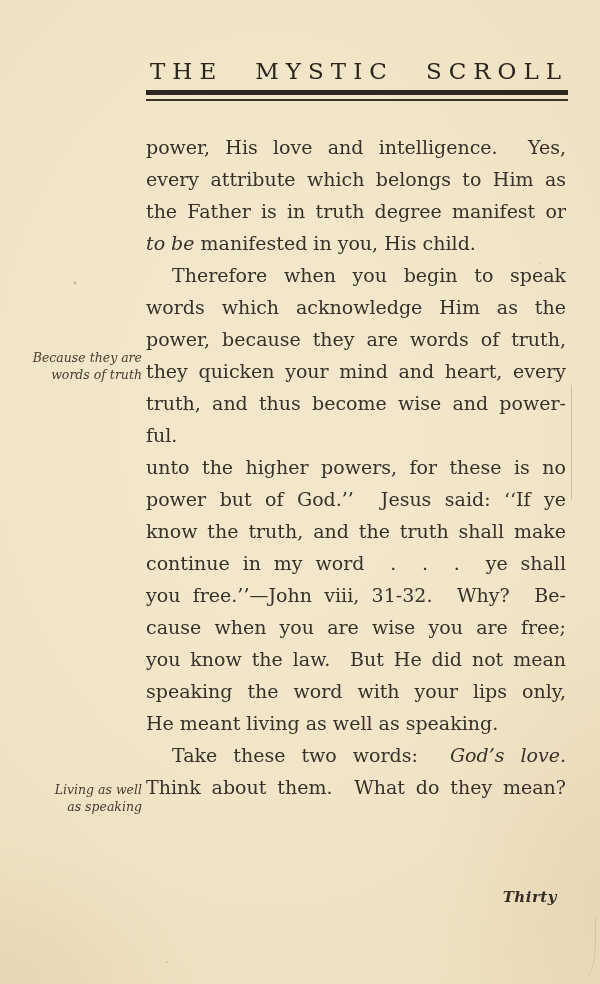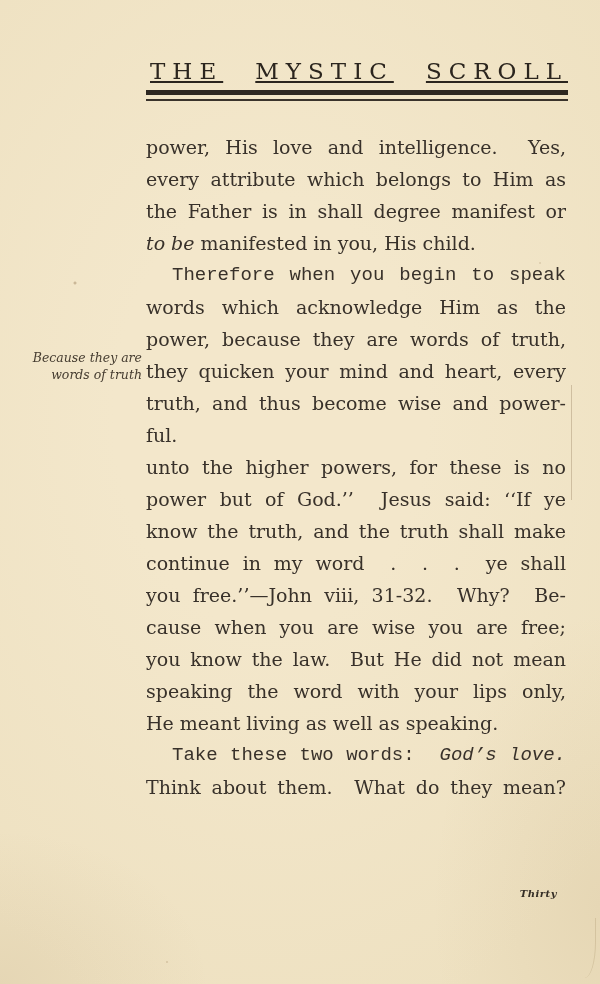--- a/index.html
+++ b/index.html
@@ -17,47 +17,47 @@
       radial-gradient(ellipse 300px 220px at 0% 100%, rgba(140,105,55,.09), transparent 70%),
       radial-gradient(ellipse 240px 420px at 100% 92%, rgba(150,115,60,.09), transparent 70%),
       radial-gradient(ellipse 520px 720px at 45% 42%, #f3e7cb 30%, #eee1c1 88%),
       #efe2c2;
     color:#352e26;
   }
   
   .masthead {
     position:absolute; left:150px; top:58px; width:418px;
     display:flex; justify-content:space-between;
-    font-size:23px; letter-spacing:7px; color:#2b251e;text-decoration:underline;
+    font-size:23px; letter-spacing:7px; color:#2b251e;
   }
   .rule-thick { position:absolute; left:146px; top:90px; width:422px; height:5px; background:#2e2821; }
   .rule-thin  { position:absolute; left:146px; top:99px; width:422px; height:2px; background:#3a332b; }
   
   .body-col {
     position:absolute; left:146px; top:131px; width:420px;
     font-size:19px; color:#38312a;
   }
   .line { height:32px; line-height:32px; overflow:hidden; text-align:left; white-space:normal; }
   .line.j { text-align:justify; }
   .line.j::after { content:""; display:inline-block; width:100%; height:0; }
-  .line.ind { text-indent:26px;font-family:Liberation Mono, monospace; }
+  .line.ind { text-indent:26px; }
   .it { font-style:italic; }
   
   .margin-note {
     position:absolute; left:28px; width:114px;
     font-style:italic; font-size:12.5px; line-height:17px;
     text-align:right; color:#453c30;
   }
   .margin-note span { display:block; }
   .note-1 { top:349px; }
   .note-2 { top:781px; }
   
   .folio {
     position:absolute; top:888px; right:43px;
-    font-style:italic; font-weight:bold; font-size:10px;
+    font-style:italic; font-weight:bold; font-size:15px;
     letter-spacing:.5px; color:#352e26;
   }
   
   .crease {
     position:absolute; left:571px; top:385px; width:1px; height:115px;
     background:rgba(120,95,60,.28); filter:blur(.4px);
   }
   .scratch {
     position:absolute; right:4px; top:918px; width:18px; height:60px;
     border-right:1px solid rgba(130,100,55,.18);
@@ -73,21 +73,21 @@
     <span>THE</span>
     <span>MYSTIC</span>
     <span>SCROLL</span>
   </div>
   <div class="rule-thick"></div>
   <div class="rule-thin"></div>
 
   <div class="body-col">
       <div class="line j"><span>power, His love and intelligence.&nbsp; Yes,</span></div>
       <div class="line j"><span>every attribute which belongs to Him as</span></div>
-      <div class="line j"><span>the Father is in shall degree manifest or</span></div>
+      <div class="line j"><span>the Father is in truth degree manifest or</span></div>
       <div class="line"><span class="it">to be</span><span> manifested in you, His child.</span></div>
       <div class="line j ind"><span>Therefore when you begin to speak</span></div>
       <div class="line j"><span>words which acknowledge Him as the</span></div>
       <div class="line j"><span>power, because they are words of truth,</span></div>
       <div class="line j"><span>they quicken your mind and heart, every</span></div>
       <div class="line j"><span>truth, and thus become wise and power-</span></div>
       <div class="line"><span>ful.</span></div>
       <div class="line j"><span>unto the higher powers, for these is no</span></div>
       <div class="line j"><span>power but of God.’’&nbsp; Jesus said: ‘‘If ye</span></div>
       <div class="line j"><span>know the truth, and the truth shall make</span></div>
@@ -98,18 +98,22 @@
       <div class="line j"><span>speaking the word with your lips only,</span></div>
       <div class="line"><span>He meant living as well as speaking.</span></div>
       <div class="line j ind"><span>Take these two words:&nbsp; </span><span class="it">God’s love.</span></div>
       <div class="line j"><span>Think about them.&nbsp; What do they mean?</span></div>
     </div>
 
   <div class="margin-note note-1">
     <span>Because they are</span>
     <span>words of truth</span>
   </div>
+  <div class="margin-note note-2">
+    <span>Living as well</span>
+    <span>as speaking</span>
+  </div>
 
   <div class="folio">Thirty</div>
 
   <div class="crease"></div>
   <div class="scratch"></div>
 </div>
 
 </body></html>

